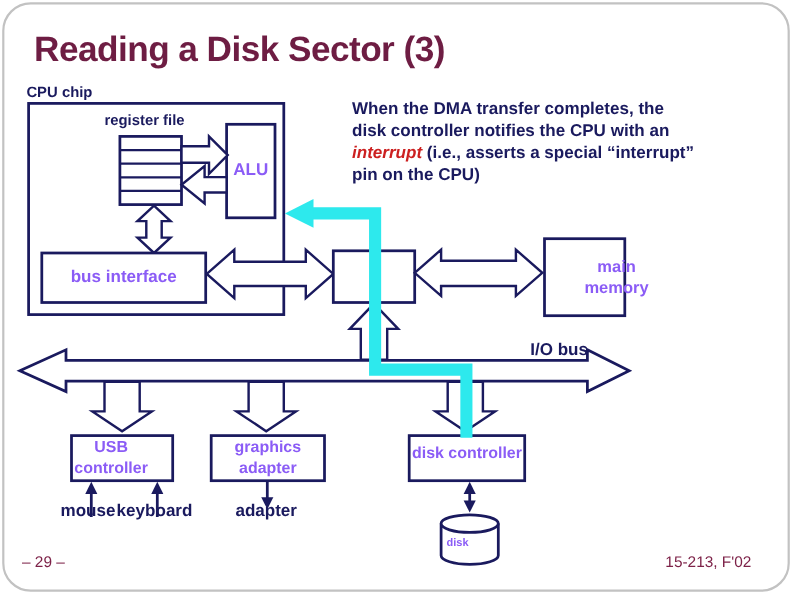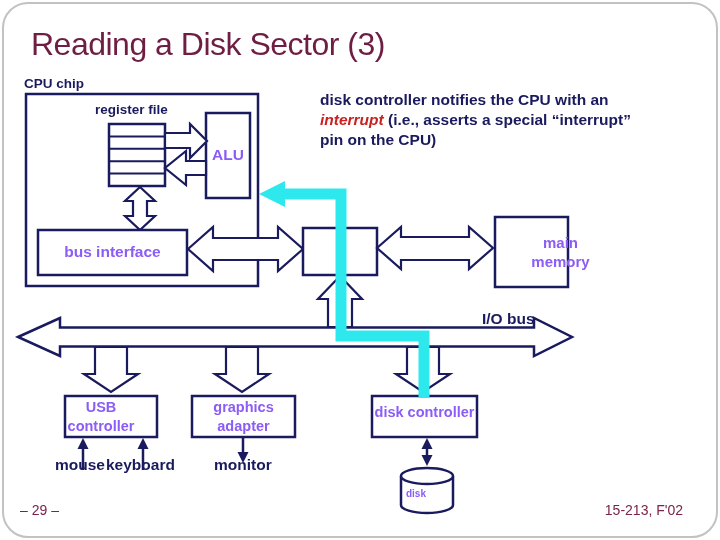--- a/index.html
+++ b/index.html
@@ -5,21 +5,21 @@
   html,body{margin:0;padding:0;background:#fff;}
   .slide{
     position:relative;width:720px;height:540px;background:#fff;overflow:hidden;
     font-family:"Liberation Sans",sans-serif;color:#1a1a5e;
   }
   .frame{
     position:absolute;inset:2px;border:2px solid #c2c2c2;border-radius:26px;
     pointer-events:none;
   }
   .title{
-    position:absolute;left:31px;top:26px;font-size:32px;font-weight:normal;
+    position:absolute;left:31px;top:26px;font-size:32px;font-weight:bold;
     color:#6e1d43;letter-spacing:-0.5px;white-space:nowrap;
   }
   .note{position:absolute;left:320px;top:90px;font-size:15.5px;font-weight:bold;
     line-height:20px;color:#1a1a5e;}
   .note div{white-space:pre;}
   .note .hl{color:#cc2020;font-style:italic;}
   .lbl{position:absolute;font-weight:bold;color:#1a1a5e;white-space:nowrap;}
   .s13{font-size:13.5px;}
   .s15{font-size:15.5px;}
   .boxlbl{
@@ -95,34 +95,35 @@
 
     <path d="M424,398 L424,336 L341,336 L341,194 L284,194" fill="none" stroke="#2de9ed" stroke-width="11" stroke-linejoin="miter"></path>
     <polygon points="259,194 285,181 285,207" fill="#2de9ed"></polygon>
   </svg>
 
   <div class="frame"></div>
 
   <div class="title">Reading a Disk Sector (3)</div>
 
   <div class="note">
+    <div>When the DMA transfer completes, the</div>
     <div>disk controller notifies the CPU with an</div>
     <div><span class="hl">interrupt</span><span> (i.e., asserts a special “interrupt”</span></div>
     <div>pin on the CPU)</div>
   </div>
 
   <div class="lbl s13" style="left:24px;top:76px;">CPU chip</div>
   <div class="lbl s13" style="left:95px;top:102px;">register file</div>
   <div class="boxlbl" style="left:206px;top:113px;width:44px;height:85px;font-size:15.5px;">ALU</div>
   <div class="boxlbl" style="left:38px;top:230px;width:149px;height:45px;font-size:15.5px;">bus interface</div>
   <div class="boxlbl" style="left:495px;top:217px;width:73px;height:70px;font-size:15px;padding-left:29px;">main memory</div>
   <div class="lbl s15" style="left:442px;top:310px;margin-left:40px;">I/O bus</div>
   <div class="boxlbl" style="left:65px;top:396px;width:72px;height:41px;font-size:14.5px;">USB controller</div>
   <div class="boxlbl" style="left:192px;top:396px;width:103px;height:41px;font-size:14.5px;">graphics adapter</div>
   <div class="boxlbl" style="left:372px;top:396px;width:105px;height:32px;font-size:14.5px;border-radius:10px;">disk controller</div>
   <div class="lbl s15" style="left:55px;top:456px;">mouse</div>
   <div class="lbl s15" style="left:106px;top:456px;">keyboard</div>
-  <div class="lbl s15" style="left:214px;top:456px;">monitor</div>
+  <div class="lbl s15" style="left:214px;top:456px;">adapter</div>
   <div class="boxlbl" style="left:402px;top:483px;width:28px;height:20px;font-size:10px;">disk</div>
 
   <div class="footer left">– 29 –</div>
   <div class="footer right">15-213, F'02</div>
 </div>
 
 </body></html>

